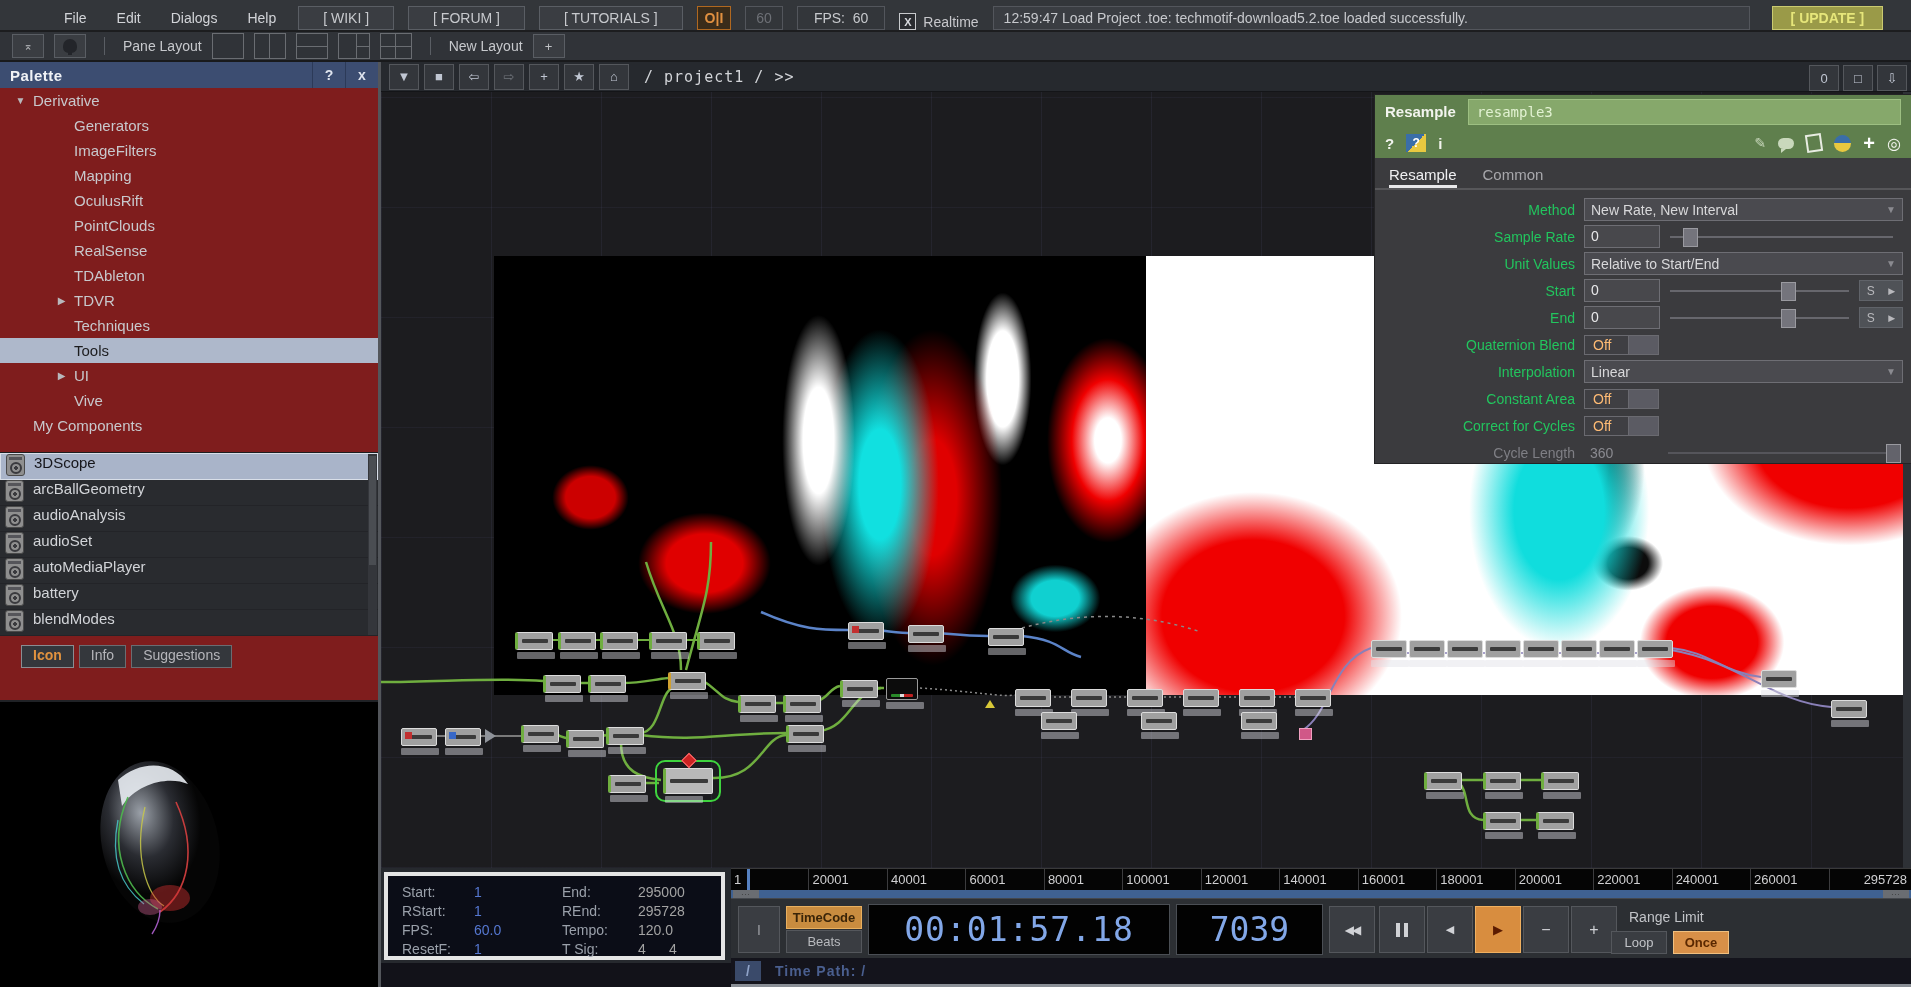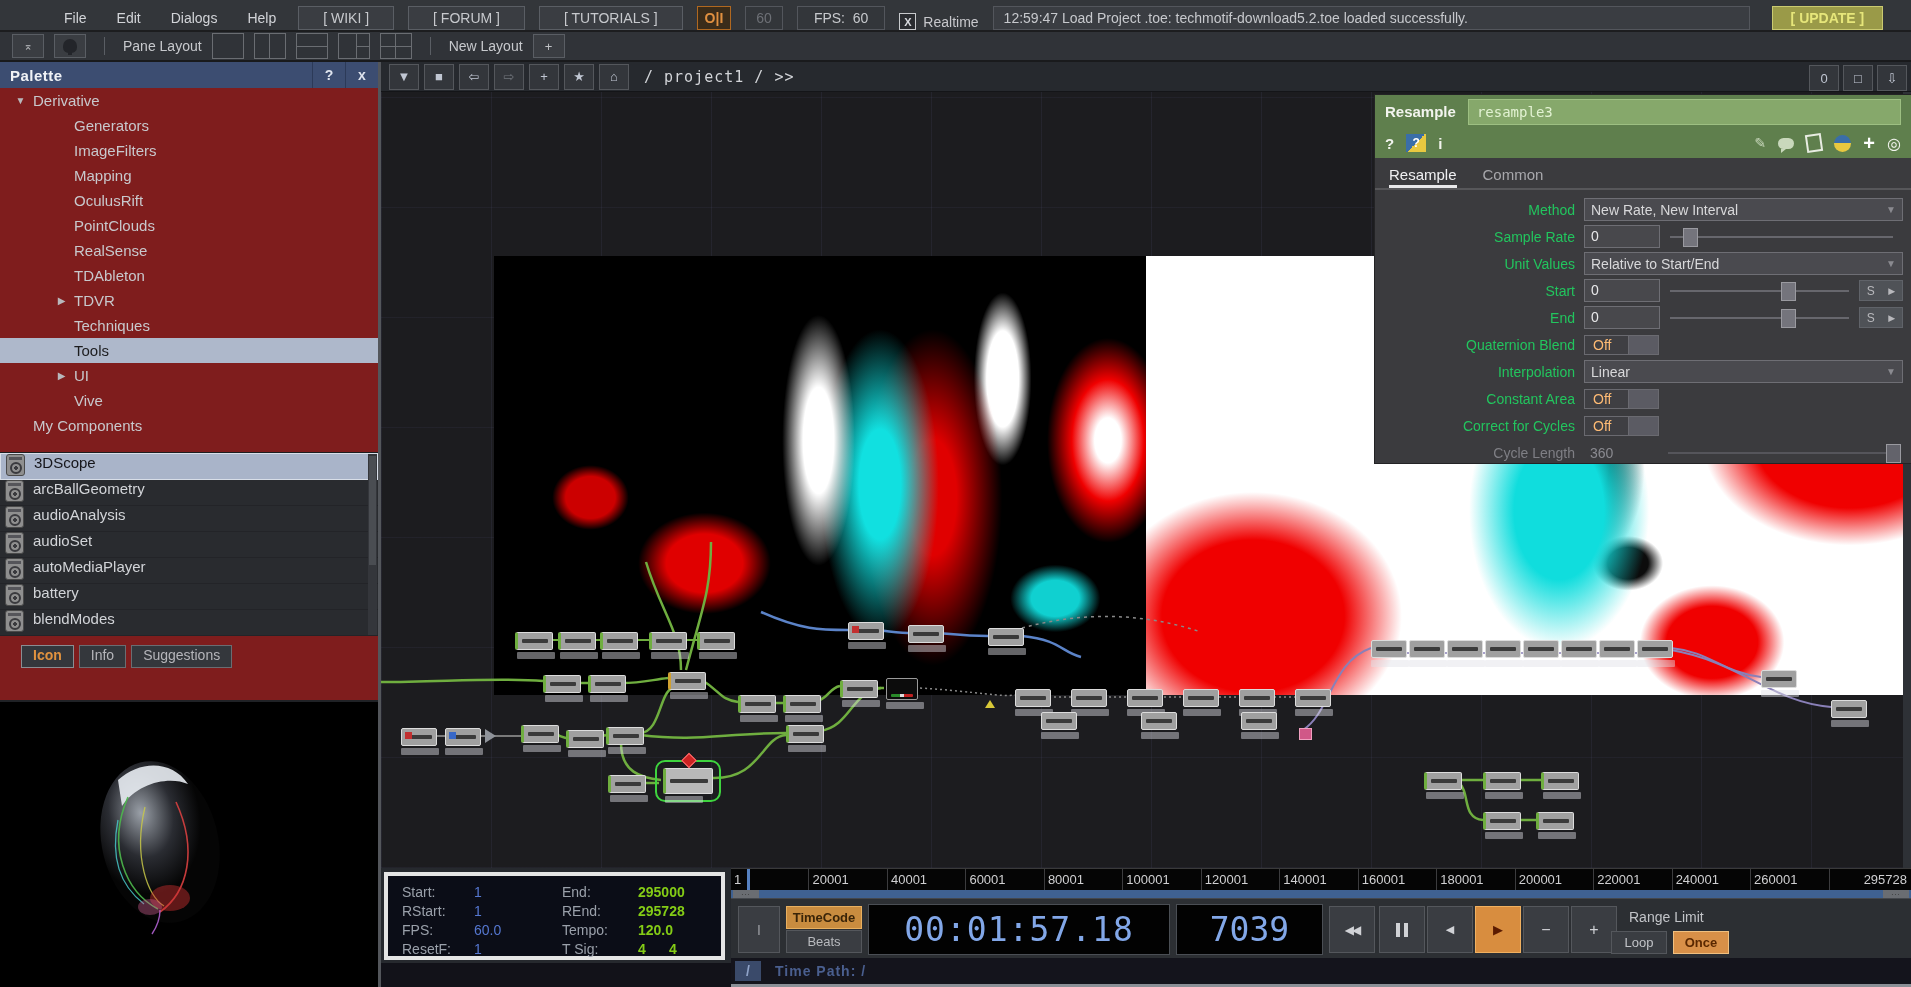--- a/index.html
+++ b/index.html
@@ -175,21 +175,21 @@
   .prow.dim .phandle{background:#63636b;}
 
   
   #tl-left{left:381px;top:868px;width:350px;height:119px;background:#26292e;}
   #infopanel{position:absolute;left:3px;top:4px;width:341px;height:88px;background:#0b0d17;
              border:4px solid #e5e5e5;box-sizing:border-box;padding:6px 0 8px 14px;}
   .irow{display:flex;height:19px;align-items:center;font-size:14px;}
   .ilabel{width:72px;color:#9aa0aa;}
   .ival{width:88px;color:#5577d0;white-space:pre;}
   .ilabel2{width:76px;color:#9aa0aa;}
-  .ival2{color:#84cc16;white-space:pre;font-weight:bold;}
+  .ival2{color:#a3a3a3;white-space:pre;}
   #tl-left-bottom{position:absolute;left:0;bottom:0;width:350px;height:24px;background:#121219;}
 
   #ruler{left:731px;top:868px;width:1180px;height:22px;background:#050505;display:flex;
          border-top:1px solid #3a3a3a;box-sizing:border-box;}
   .rcell{flex:1;border-left:1px solid #3c3c3e;color:#d0d0d2;font-size:13px;padding:3px 0 0 3px;
          box-sizing:border-box;overflow:hidden;white-space:nowrap;}
   .rcell:first-child{border-left:none;}
   .rcell.last{text-align:right;padding-right:4px;}
   #playhead{position:absolute;left:16px;top:0;width:3px;height:22px;background:#5580c0;}
   #rangebar{left:731px;top:890px;width:1180px;height:8px;background:#3f6191;}

